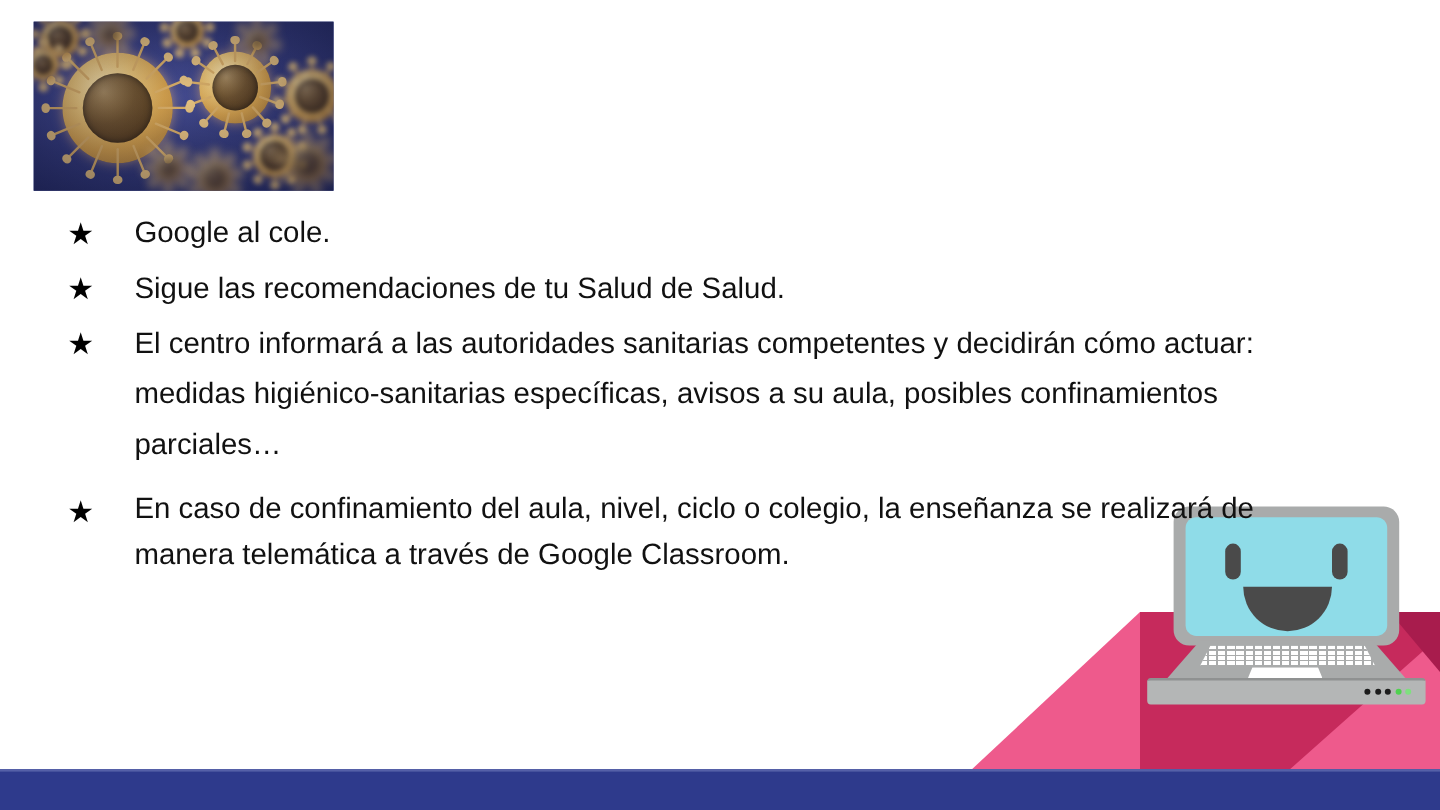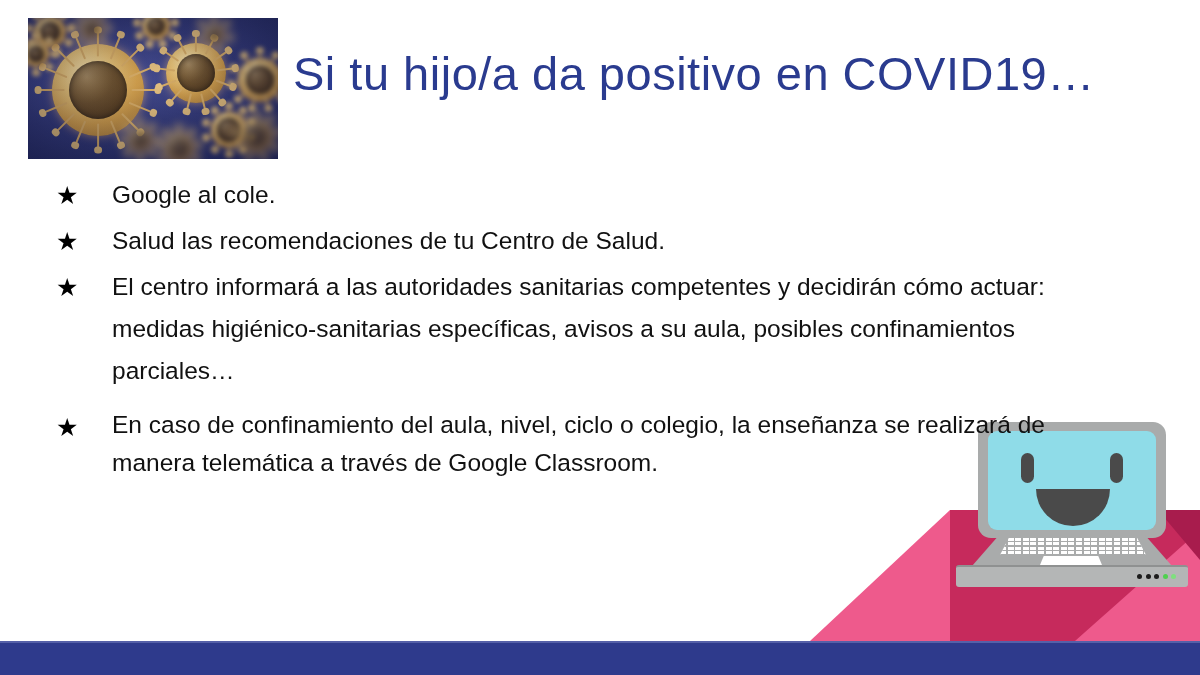--- a/index.html
+++ b/index.html
@@ -430,21 +430,20 @@
             <div class="spike" style="height: 8px; transform: translate(-50%, -100%) rotate(205.714deg) translateY(-7.2px);"></div>
             <div class="spike" style="height: 8px; transform: translate(-50%, -100%) rotate(257.143deg) translateY(-7.2px);"></div>
             <div class="spike" style="height: 8px; transform: translate(-50%, -100%) rotate(308.571deg) translateY(-7.2px);"></div>
           </div>
           <div class="core"></div>
         </div>
       </div>
     <div class="vign"></div>
   </div>
 
-  <div id="title">Si tu hijo/a da positivo en COVID19…</div>
 
   <svg id="desk" viewBox="0 0 1200 675" preserveAspectRatio="none">
     <polygon points="810,641 950,510 1200,510 1200,641" fill="#ee5a8c"></polygon>
     <polygon points="950,510 1200,510 1200,641 950,641" fill="#c62a5c"></polygon>
     <polygon points="1075,641 1200,530 1200,641" fill="#ee5a8c"></polygon>
     <polygon points="1158,510 1200,510 1200,560" fill="#a81c4d"></polygon>
   </svg>
 
   <div id="laptop">
     <div id="lid">
@@ -471,21 +470,21 @@
     </div>
   </div>
 
   <div id="bullets">
       <div class="bullet b1">
         <div class="star">★</div>
         <div class="btext">Google al cole.</div>
       </div>
       <div class="bullet b2">
         <div class="star">★</div>
-        <div class="btext">Salud las recomendaciones de tu Centro de Salud.</div>
+        <div class="btext">Sigue las recomendaciones de tu Salud de Salud.</div>
       </div>
       <div class="bullet b3">
         <div class="star">★</div>
         <div class="btext">El centro informará a las autoridades sanitarias competentes y decidirán cómo actuar: medidas higiénico-sanitarias específicas, avisos a su aula, posibles confinamientos parciales…</div>
       </div>
       <div class="bullet b4">
         <div class="star">★</div>
         <div class="btext">En caso de confinamiento del aula, nivel, ciclo o colegio, la enseñanza se realizará de manera telemática a través de Google Classroom.</div>
       </div>
     </div>

